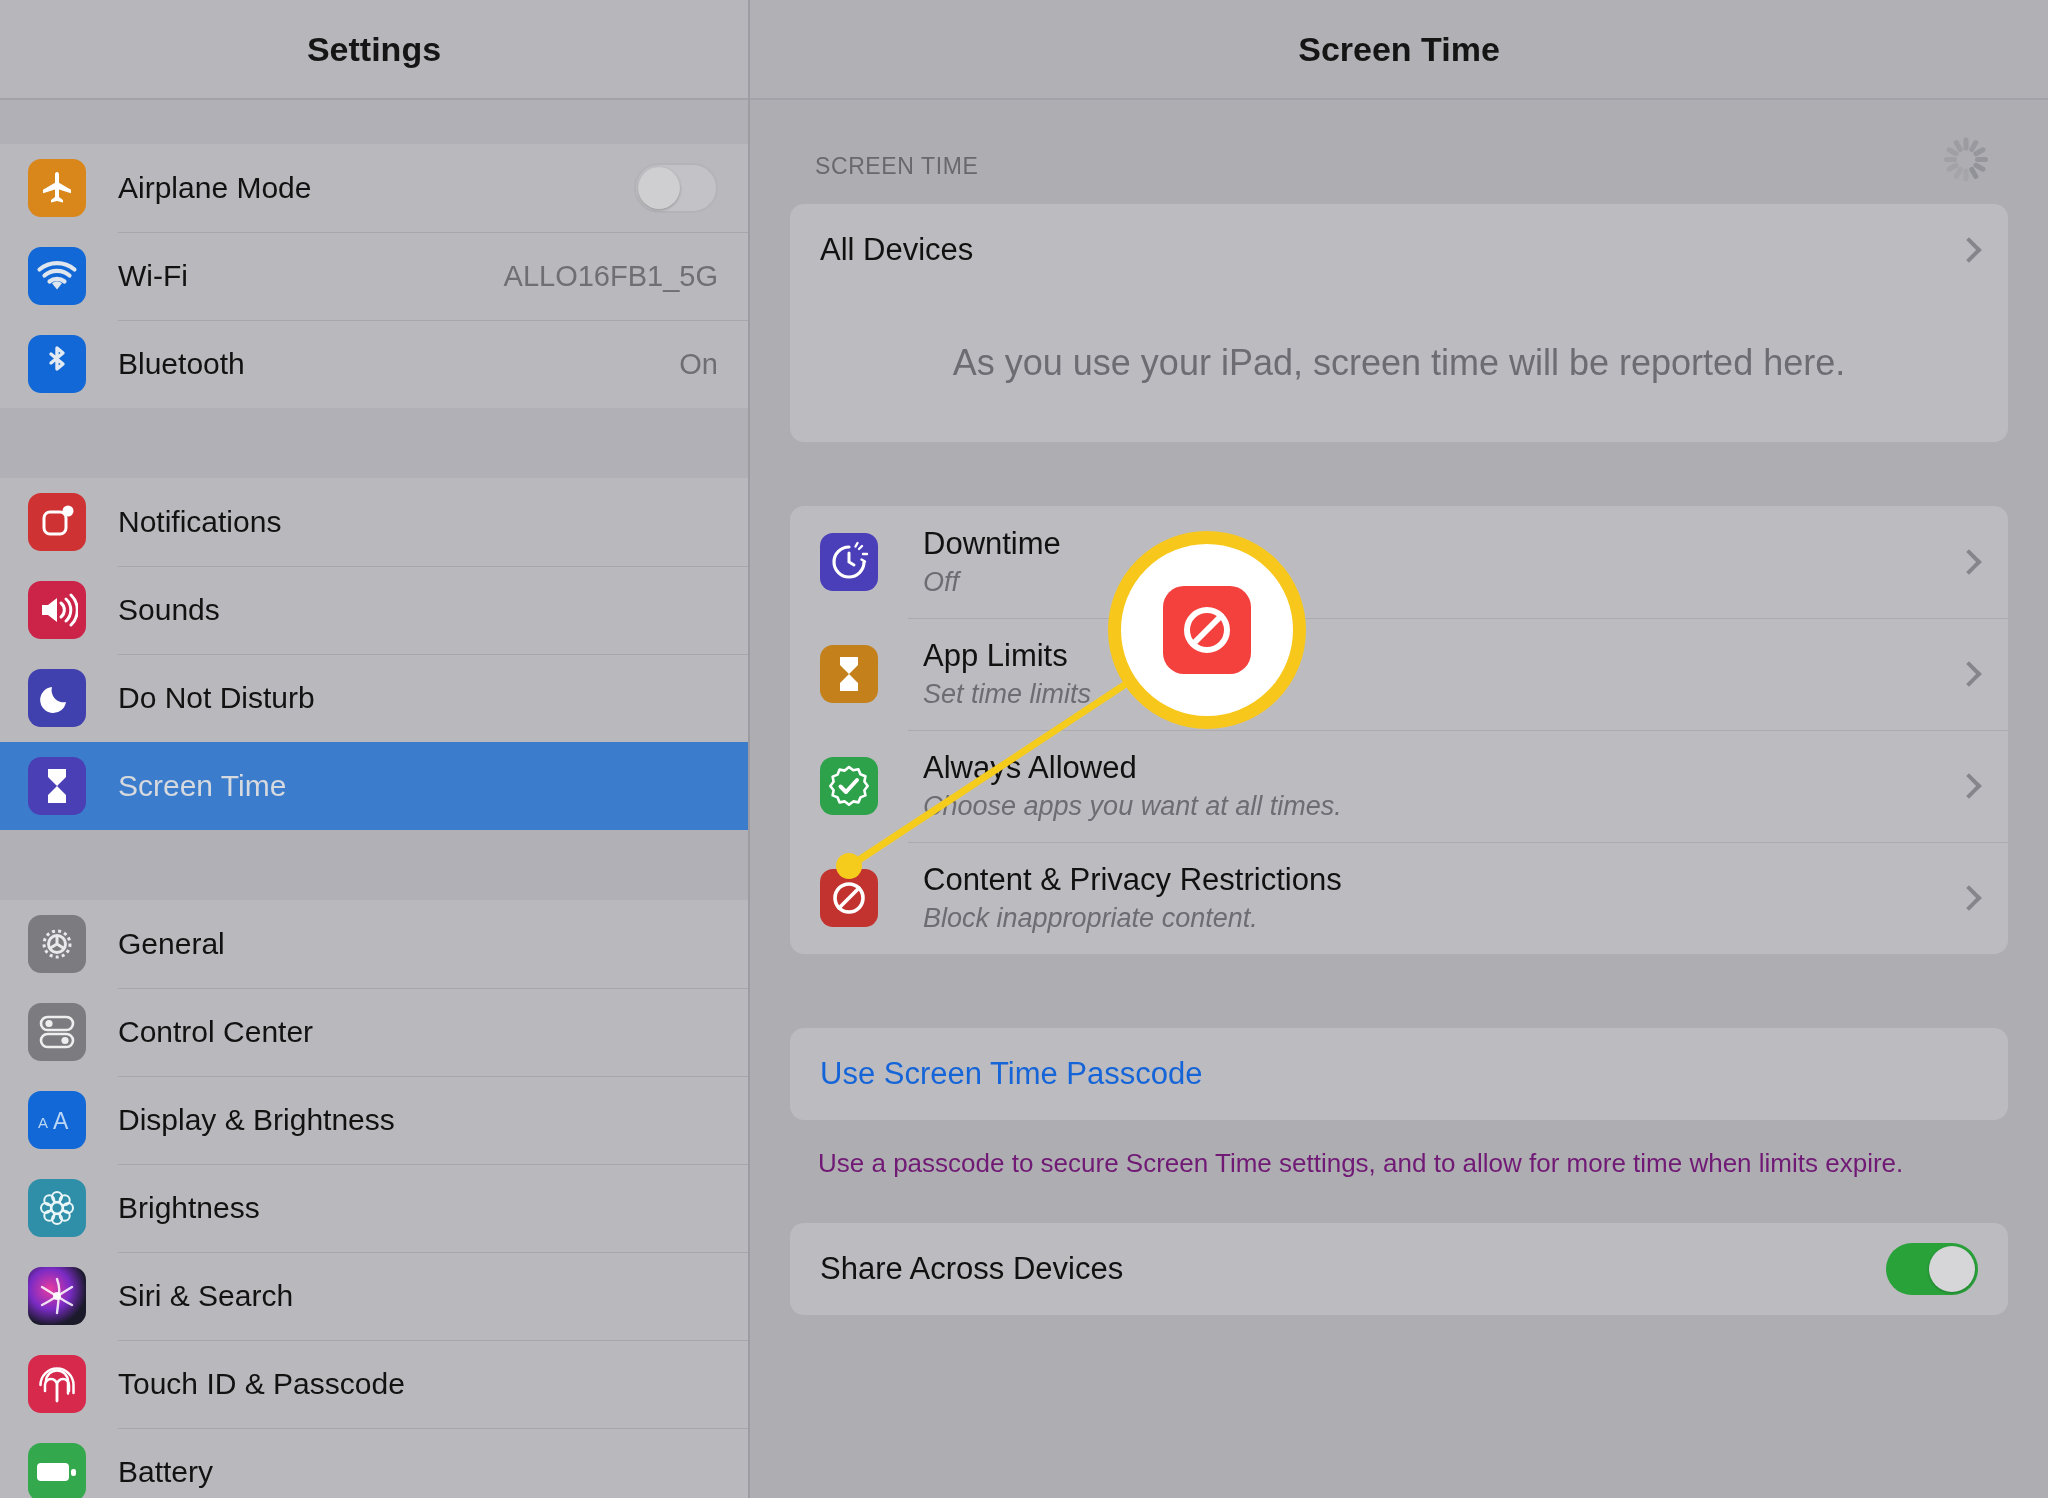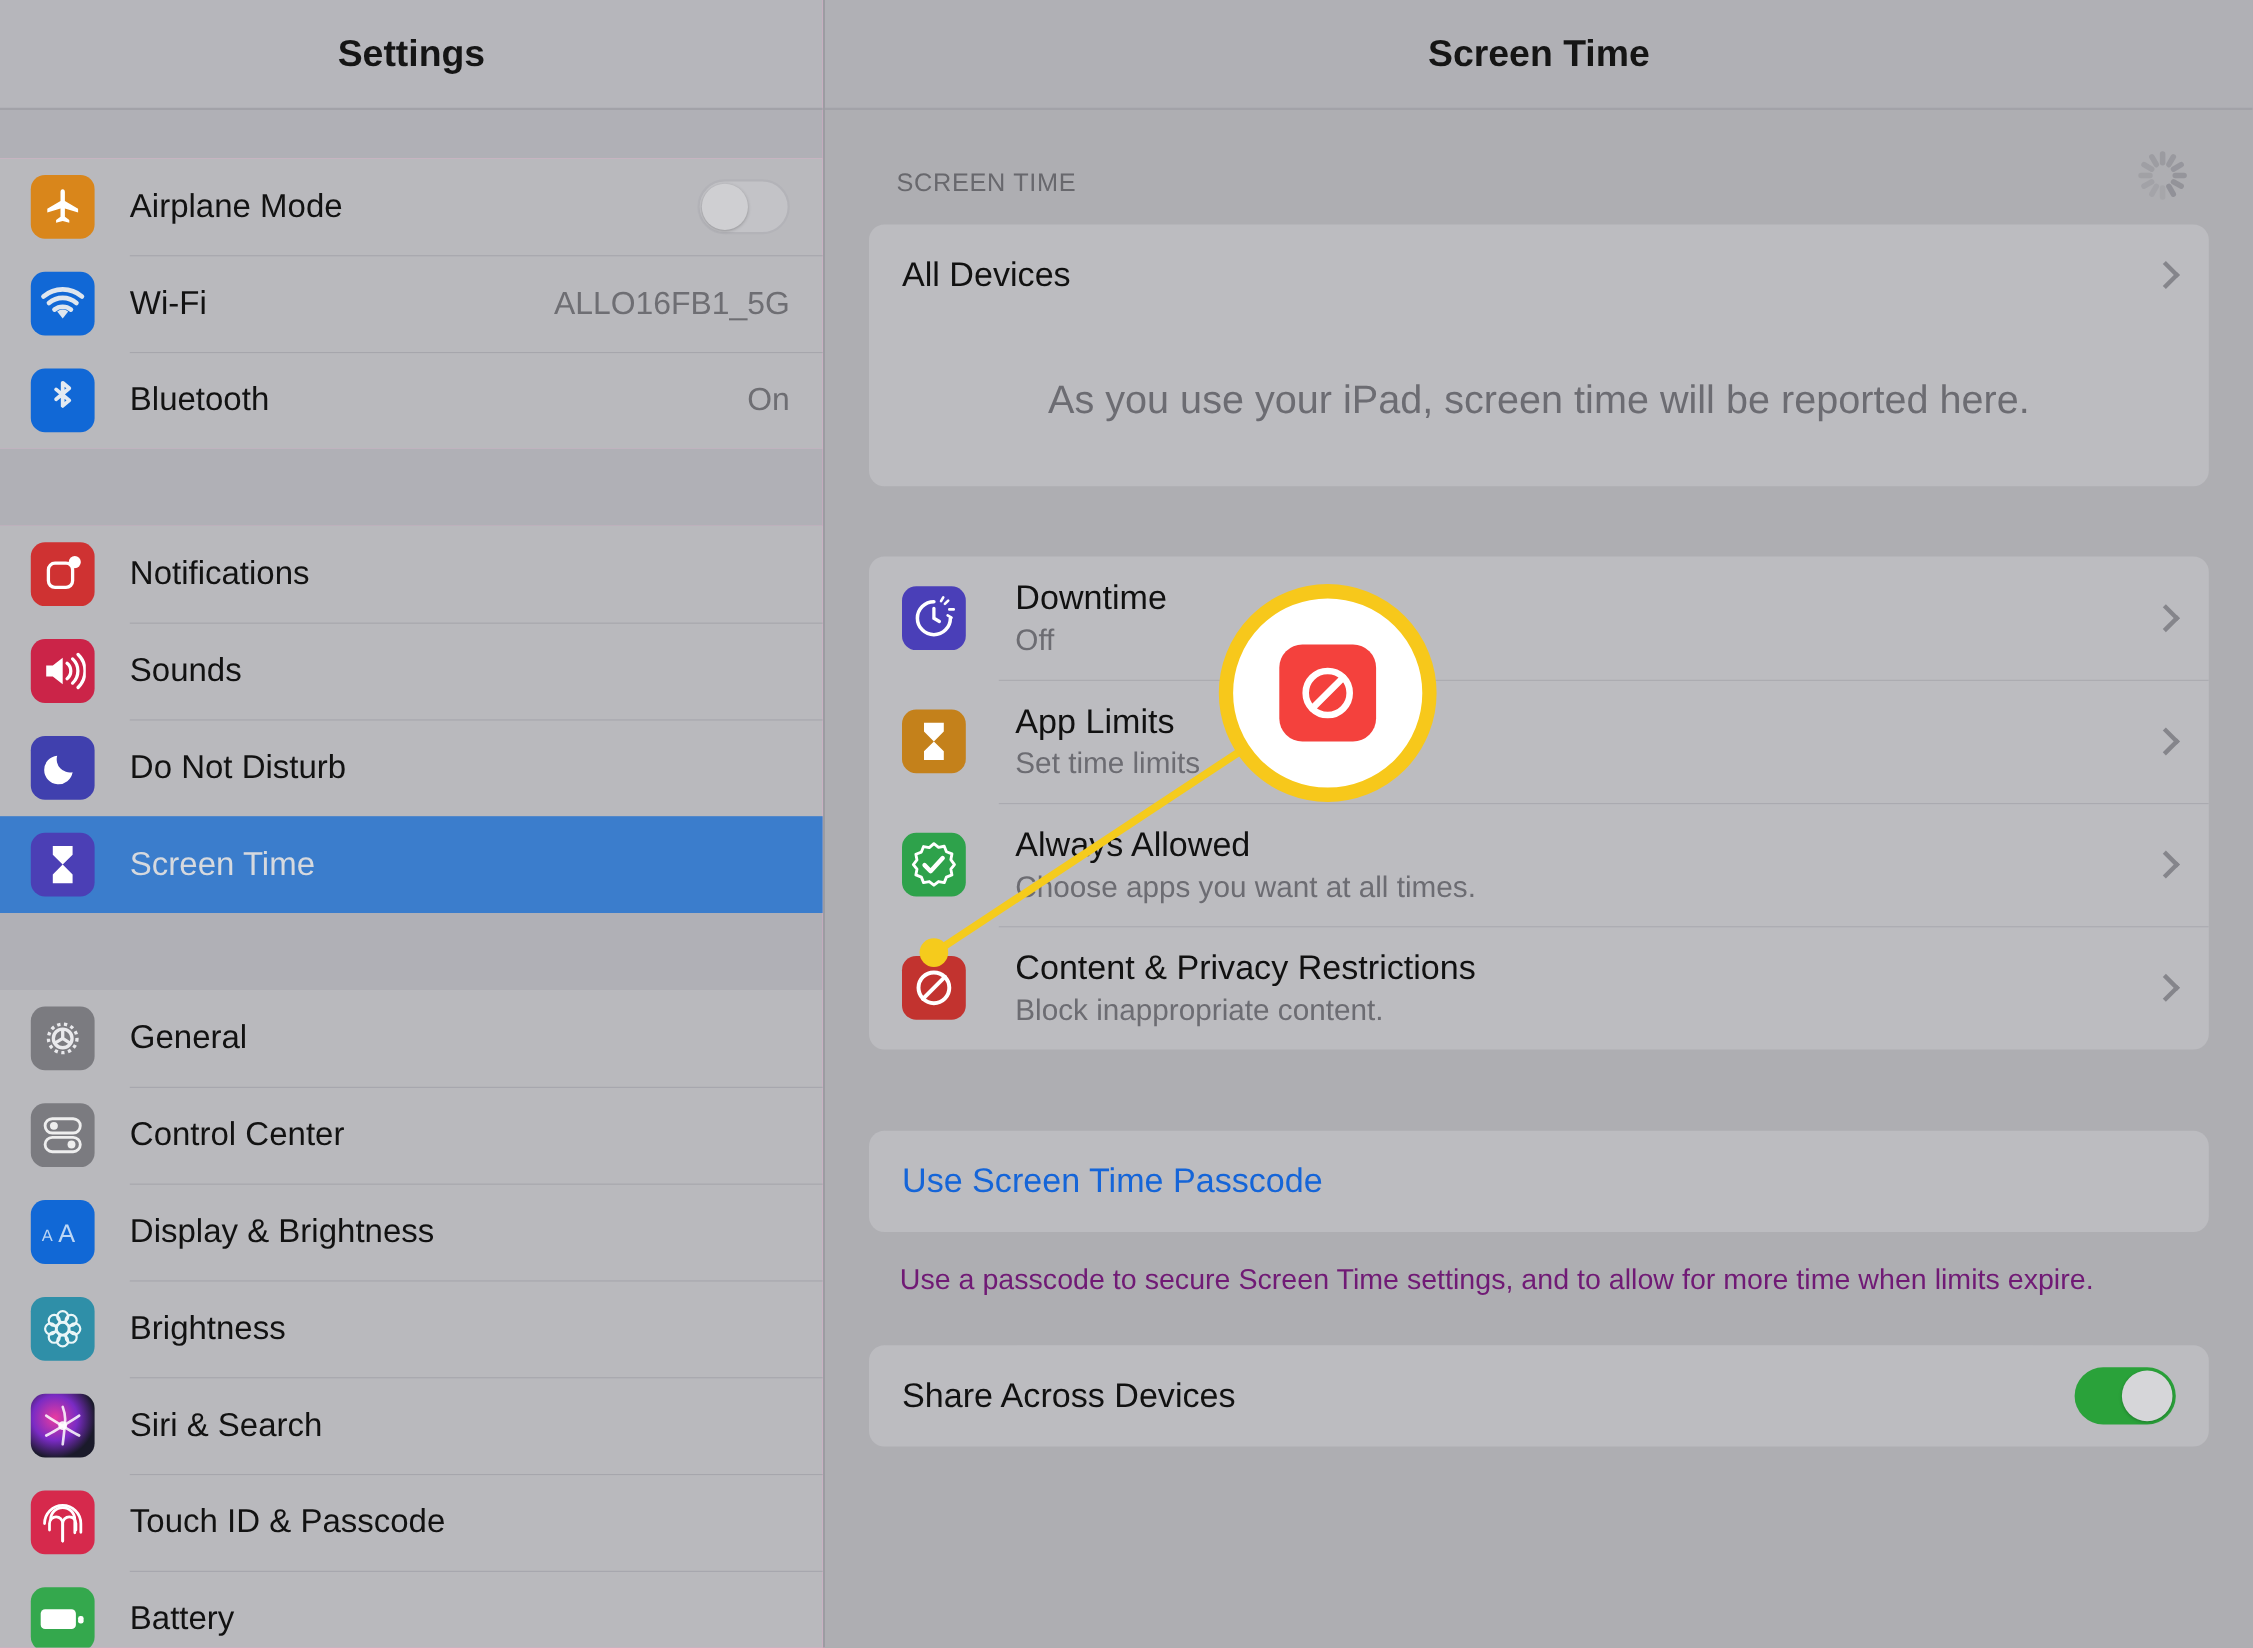--- a/index.html
+++ b/index.html
@@ -7,21 +7,21 @@
     width: 2048px; height: 1498px;
     font-family: "Liberation Sans", sans-serif;
     background: #b0b0b4;
     overflow: hidden;
   }
   #app { position: relative; width: 2048px; height: 1498px; display: flex; }
 
   
   #sidebar {
     width: 750px; height: 1498px;
-    background: #f9a8d4;
+    background: #6d28d9;
     border-right: 2px solid #9c9ca2;
     position: relative;
     overflow: hidden;
   }
   .sb-header {
     height: 100px;
     display: flex; align-items: center; justify-content: center;
     background: #b6b6bb;
     border-bottom: 2px solid #a2a2a8;
   }
@@ -149,21 +149,21 @@
     line-height: 1.35;
   }
 
   .mi {
     width: 58px; height: 58px; border-radius: 13px; flex: 0 0 58px;
     display: flex; align-items: center; justify-content: center;
     overflow: hidden; position: relative;
   }
   .mi-text { margin-left: 30px; }
   .mi-title { font-size: 31px; color: #111; line-height: 1.15; }
-  .mi-sub { font-size: 27px; color: #6c6c72; margin-top: 5px; }
+  .mi-sub { font-size: 27px; color: #6c6c72; margin-top: 5px; font-style: italic; }
 
   .mn-toggle {
     margin-left: auto;
     width: 92px; height: 52px; border-radius: 26px;
     background: #2aa23a; position: relative; flex: 0 0 92px;
   }
   .mn-toggle .knob {
     position: absolute; top: 3px; right: 3px;
     width: 46px; height: 46px; border-radius: 50%;
     background: #d6d6d9; box-shadow: 0 1px 3px rgba(0,0,0,.25);

